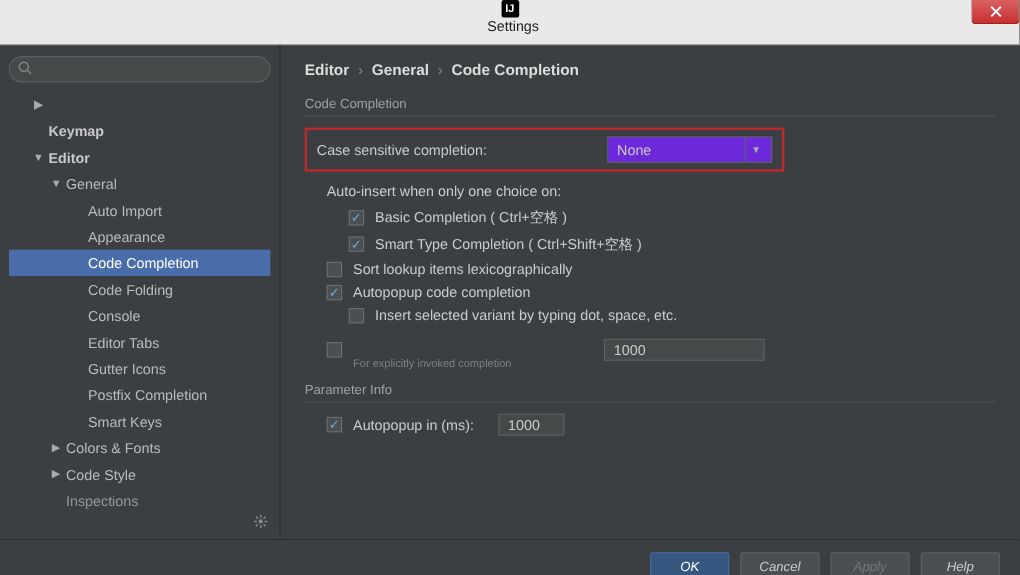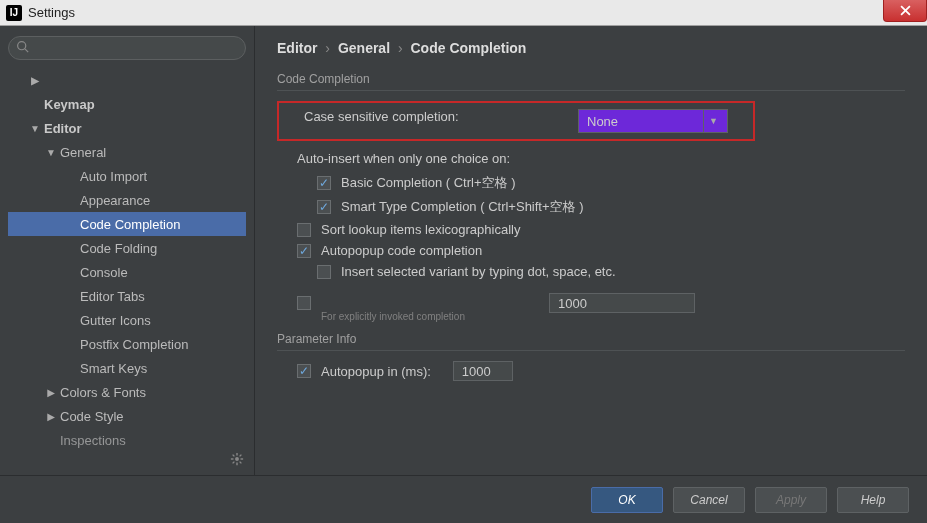--- a/index.html
+++ b/index.html
@@ -1,20 +1,20 @@
 <!DOCTYPE html>
 <html><head>
 <meta charset="utf-8">
 <style>
   * { box-sizing: border-box; margin: 0; padding: 0; }
   html, body { width: 927px; height: 523px; font-family: "Segoe UI", Arial, sans-serif; font-size: 13px; overflow: hidden; }
   body { background: #3c3f41; color: #bbbbbb; }
 
   
-  .titlebar { height: 26px; background: #e9e9e9; display: flex; align-items: center; padding-left: 6px; border-bottom: 1px solid #a0a0a0; position: relative; }
+  .titlebar { height: 41px; background: #e9e9e9; display: flex; align-items: center; padding-left: 6px; border-bottom: 1px solid #a0a0a0; position: relative; flex-direction: column; }
   .titlebar .app-icon { width: 16px; height: 16px; background: #000; color: #fff; font-size: 10px; font-weight: bold; display: flex; align-items: center; justify-content: center; margin-right: 6px; border-radius: 2px; }
   .titlebar .title { color: #222; font-size: 13px; }
   .titlebar .close-btn { position: absolute; right: 0; top: 0; width: 44px; height: 22px; background: linear-gradient(#d96060,#c83030); border: 1px solid #a02020; border-top: none; border-radius: 0 0 4px 4px; display: flex; align-items: center; justify-content: center; color: #fff; }
   .titlebar .close-btn svg { width: 11px; height: 11px; }
 
   
   .main { display: flex; height: calc(100% - 26px - 48px); background: #3c3f41; }
 
   
   .sidebar { width: 255px; display: flex; flex-direction: column; padding: 10px 8px 0 8px; border-right: 1px solid #2b2d2f; position: relative; }
@@ -36,21 +36,21 @@
   .gear-icon { position: absolute; right: 10px; bottom: 6px; color: #888; }
 
   
   .content { flex: 1; padding: 14px 22px 0 22px; overflow: hidden; position: relative; }
   .breadcrumb { color: #ddd; font-weight: bold; font-size: 14px; margin-bottom: 16px; }
   .breadcrumb .sep { color: #888; margin: 0 4px; font-weight: normal; }
 
   .section-title { color: #a0a0a0; font-size: 12px; margin-bottom: 2px; }
   .section-rule { border: none; border-top: 1px solid #4e5254; margin: 4px 0 10px 0; }
 
-  .highlight-box { border: 2px solid #c62828; padding: 6px 25px; margin-bottom: 10px; display: flex; align-items: flex-start; gap: 20px; width: 478px; }
+  .highlight-box { border: 2px solid #c62828; padding: 6px 9px; margin-bottom: 10px; display: flex; align-items: center; gap: 20px; width: 436px; }
   .row-label { color: #ccc; }
   .select-wrap { margin-left: auto; width: 150px; height: 24px; border: 1px solid #5e6264; background: #6d28d9; display: flex; align-items: center; padding: 0 8px; position: relative; color:#ccc; }
   .select-wrap .caret { position: absolute; right: 4px; top: 0; bottom: 0; width: 20px; border-left: 1px solid #5e6264; display:flex; align-items:center; justify-content:center; color:#aaa; font-size: 9px; }
 
   .subheader { color: #ccc; margin: 4px 0 8px 20px; }
   .check-row { display: flex; align-items: center; margin: 6px 0 6px 20px; color: #ccc; gap: 10px; }
   .check-row.deep { margin-left: 40px; }
   .checkbox { width: 14px; height: 14px; border: 1px solid #6a6e70; background: #4b4f51; display:inline-flex; align-items:center; justify-content:center; flex-shrink:0; }
   .checkbox.checked::after { content: "✓"; color: #6fa8dc; font-size: 12px; line-height: 1; }
   .hint { color: #808080; font-size: 10px; margin-left: 44px; margin-top: -2px; margin-bottom: 10px; }

